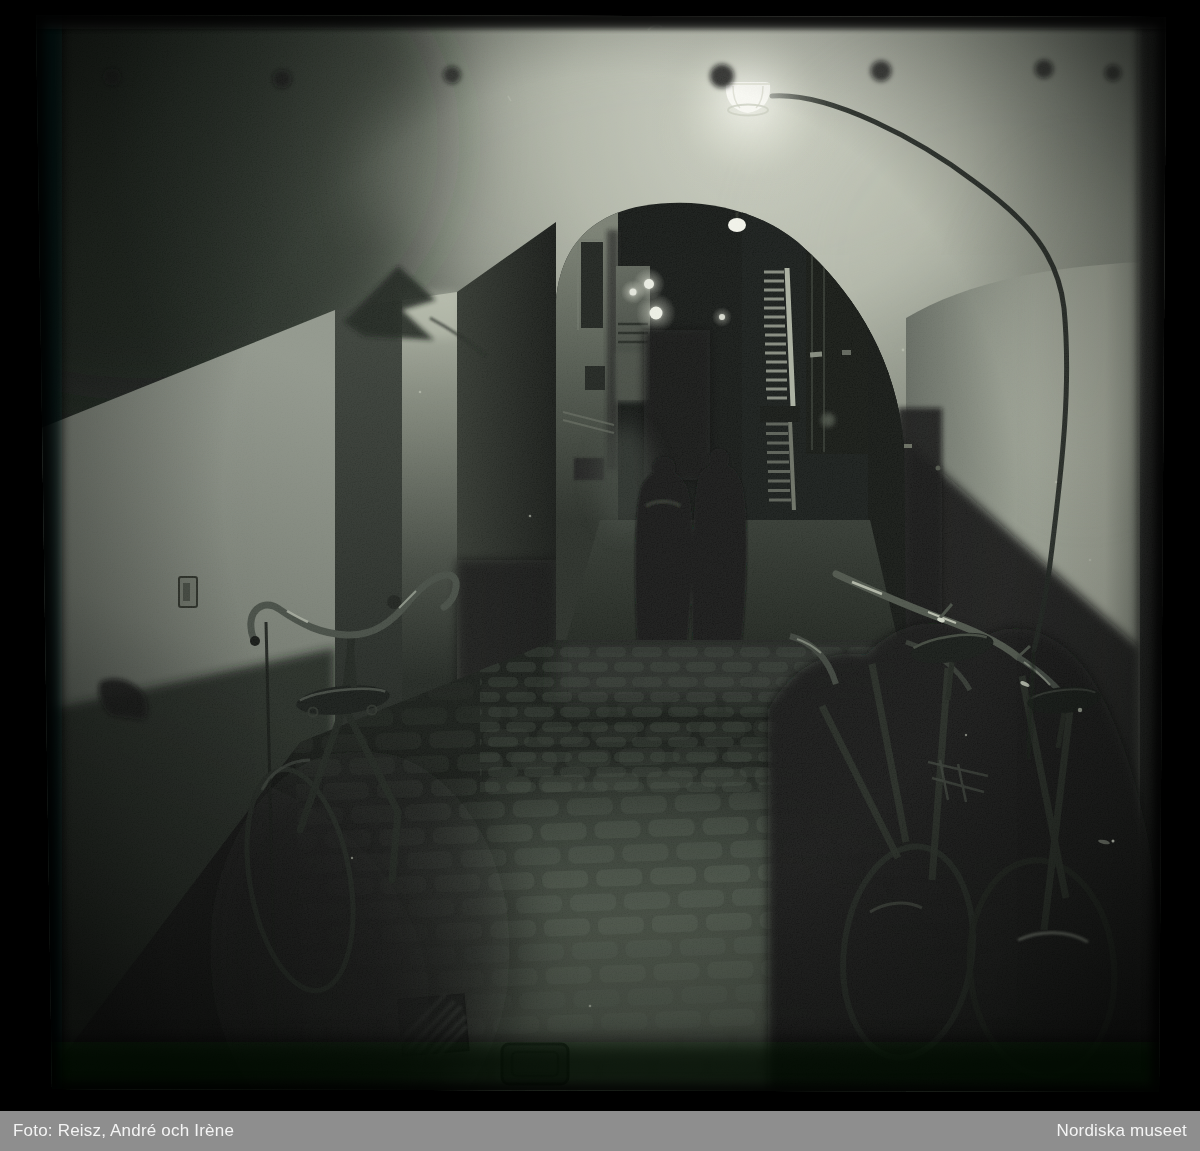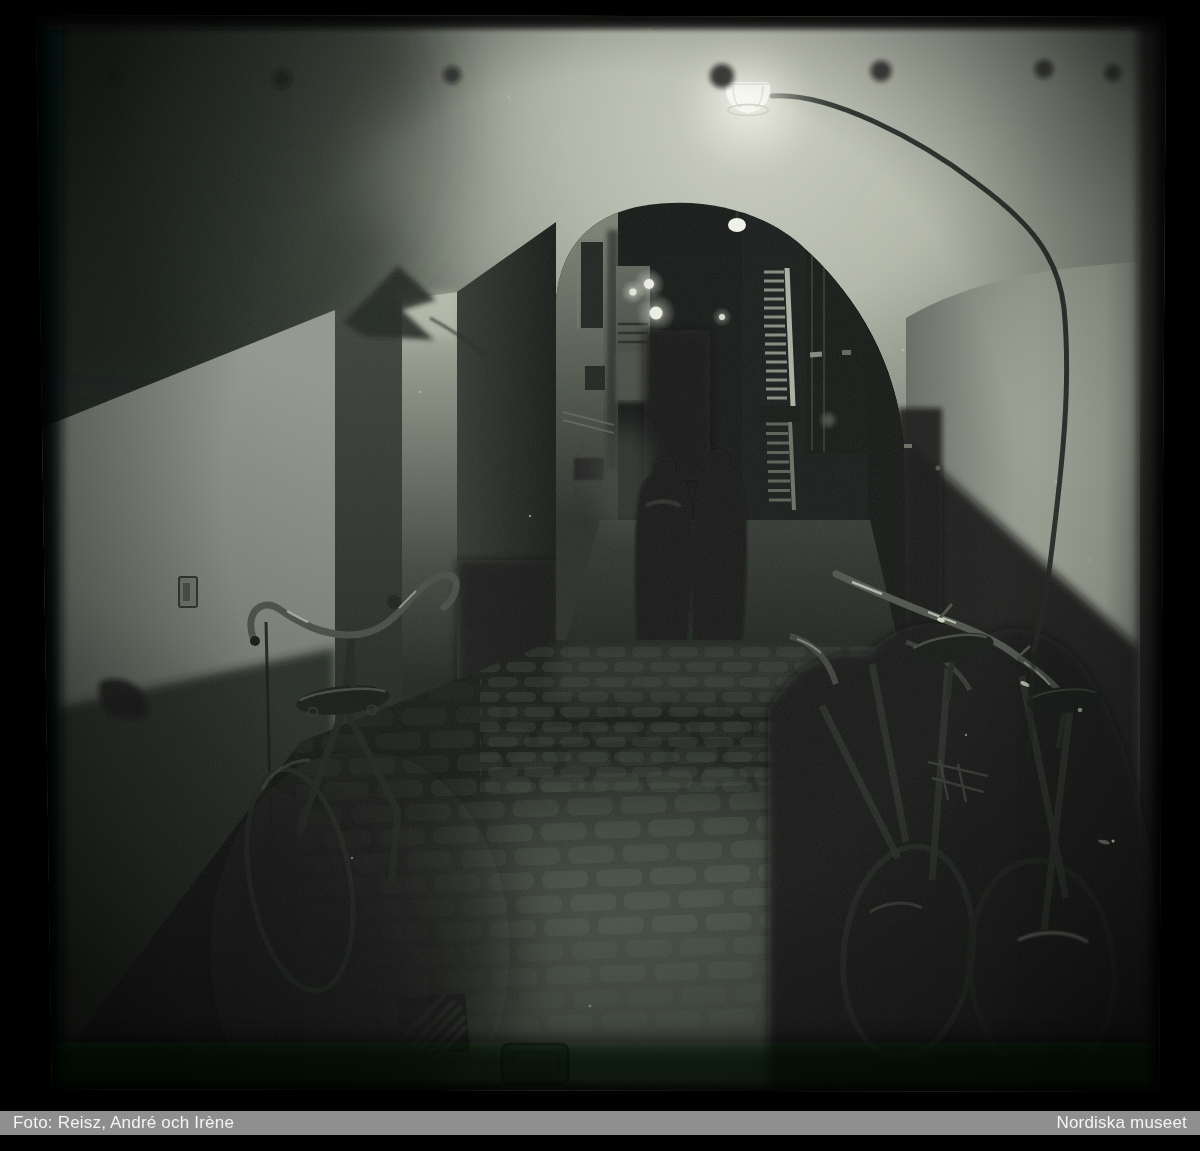--- a/index.html
+++ b/index.html
@@ -1,20 +1,20 @@
 <!DOCTYPE html>
 <html style="--background: #000000; --footer-bar: #8e8e8e; --footer-text: #f4f4f4; --highlight: #e9ebdf; --midtone: #7b8077; --shadow: #0c0f0d;"><head>
 <meta charset="utf-8">
 <style>
   html,body{margin:0;padding:0}
   body{background:var(--background,#000)}
   .stage{position:relative;width:1200px;height:1151px;overflow:hidden;
          background:var(--background,#000);font-family:"Liberation Sans",sans-serif}
   .photo-svg{position:absolute;left:0;top:0;display:block}
-  .credit-bar{position:absolute;left:0;top:1111px;width:1200px;height:24px;
+  .credit-bar{position:absolute;left:0;top:1111px;width:1200px;height:40px;
               background:var(--footer-bar,#8e8e8e);display:flex;align-items:center;
               justify-content:space-between;box-sizing:border-box;padding:0 13px}
   .credit{color:var(--footer-text,#f4f4f4);font-size:17px;line-height:40px;
           letter-spacing:.2px;white-space:nowrap}
 </style>
 </head>
 <body>
 
 <div class="stage">
 

